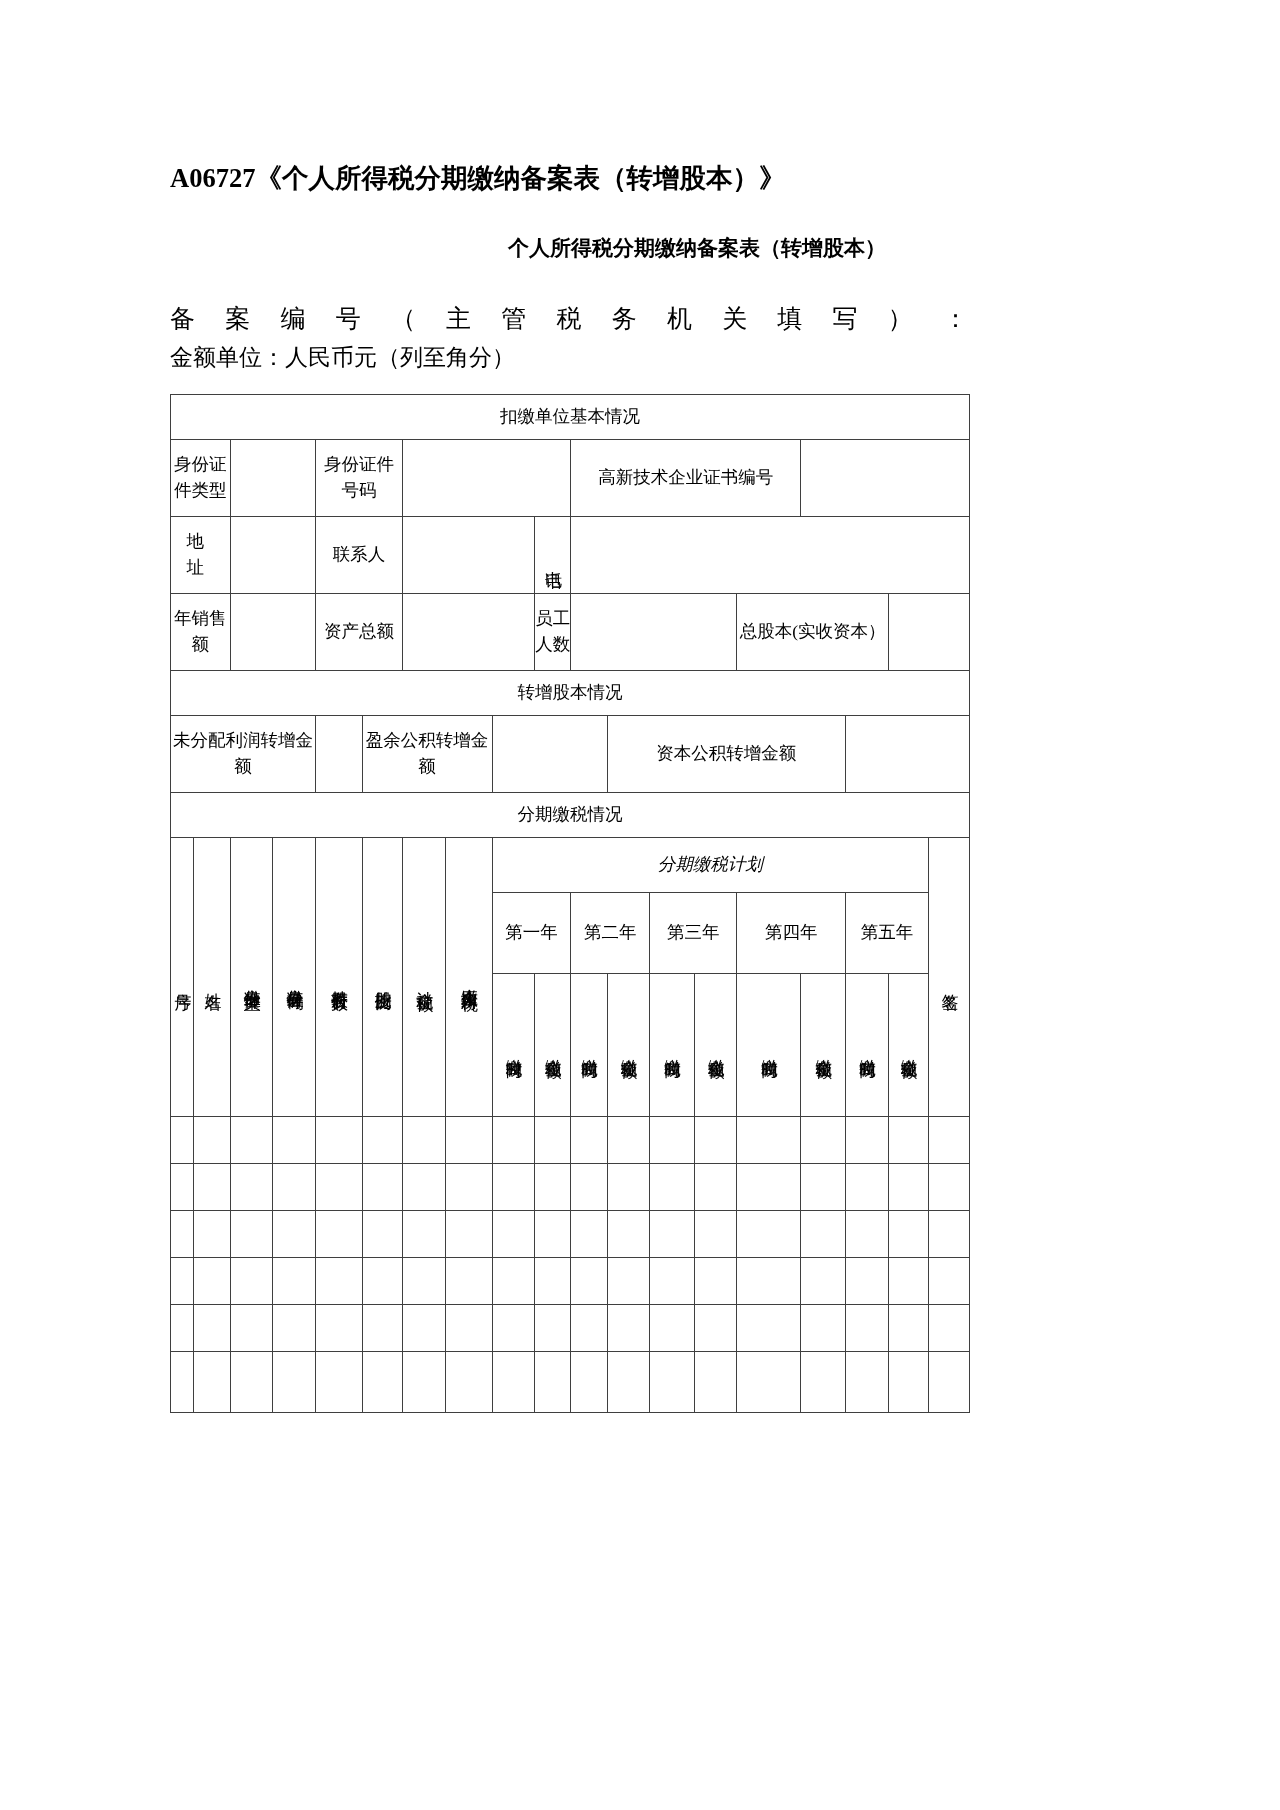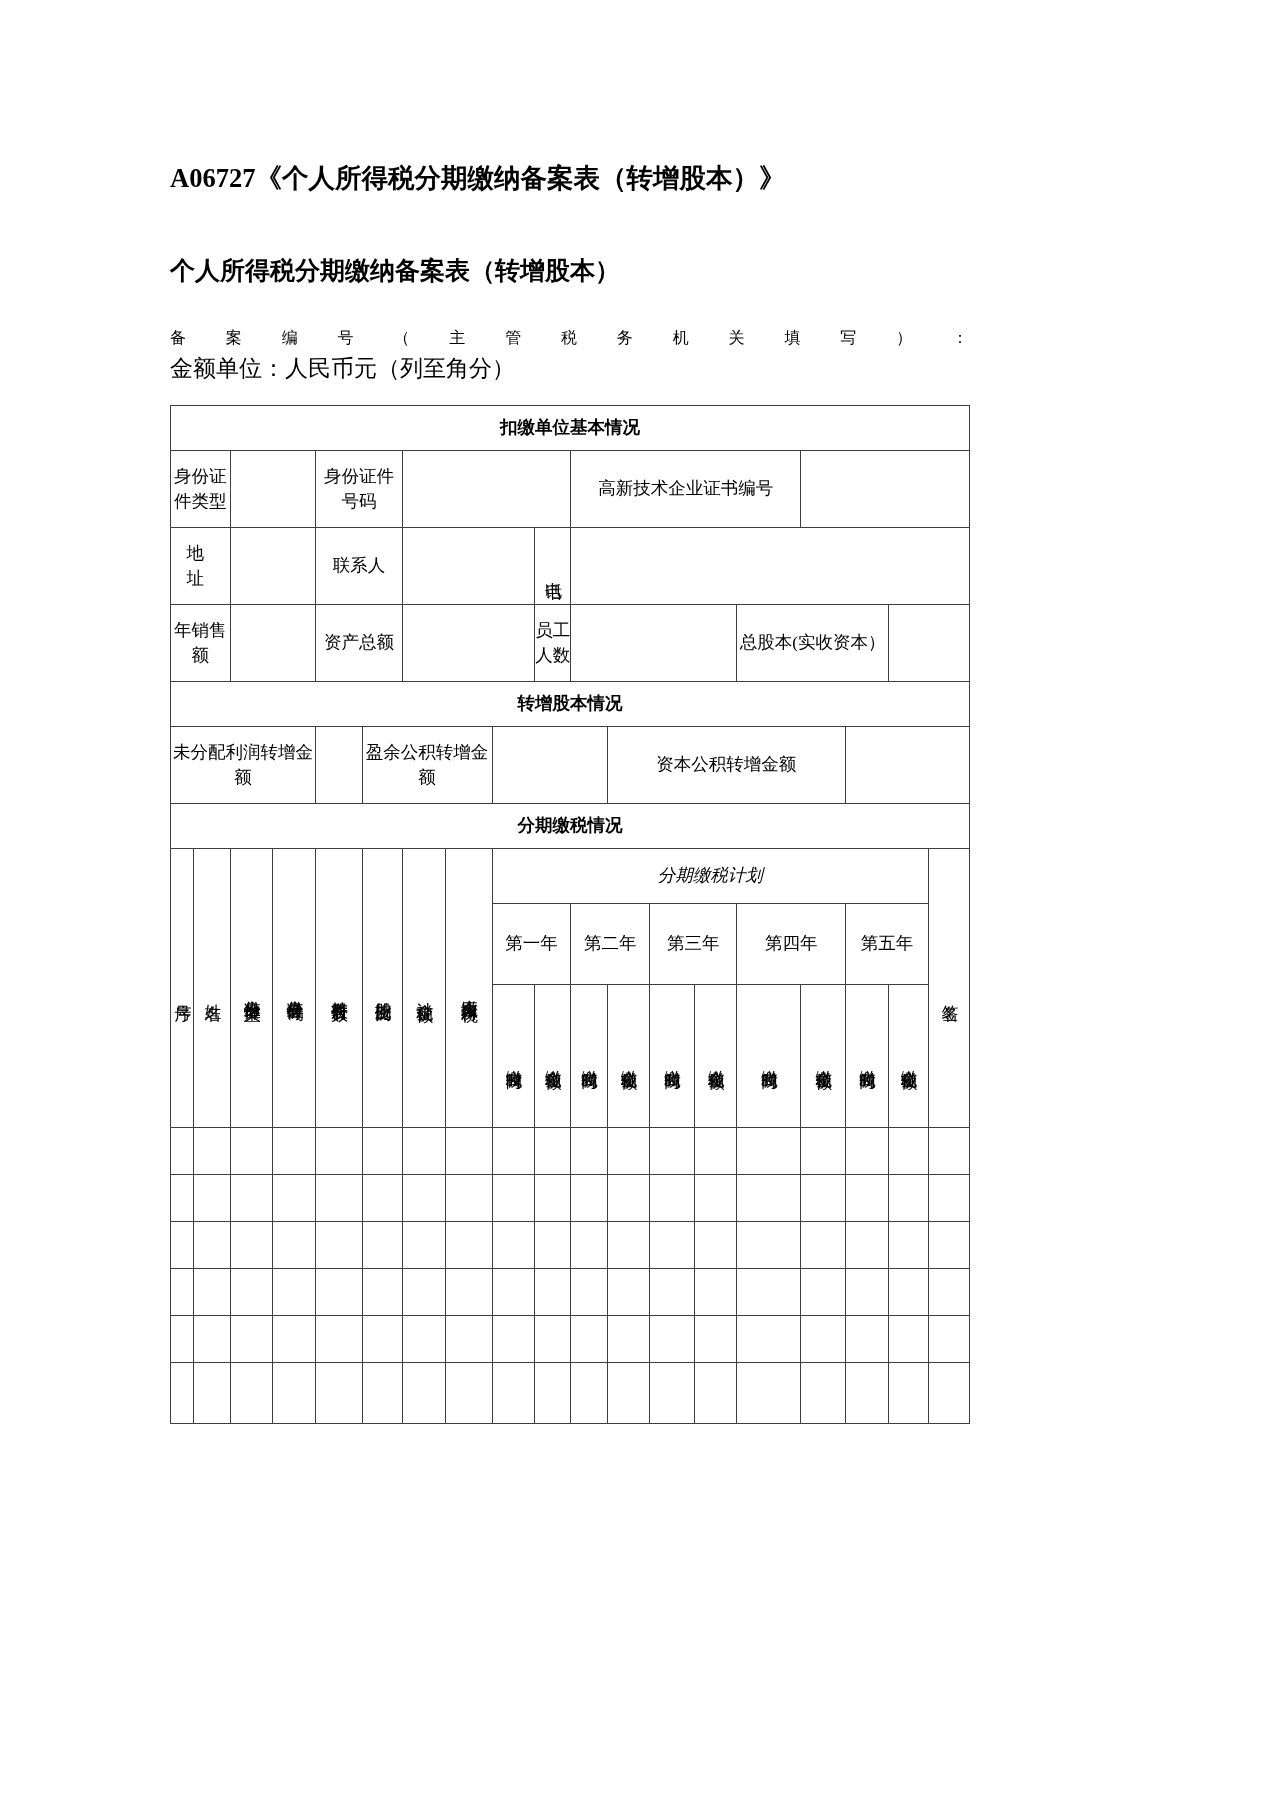--- a/index.html
+++ b/index.html
@@ -28,29 +28,29 @@
   
   .doc-code-title{
     margin-top:162px;
     font-size:26.5px;
     font-weight:bold;
     letter-spacing:0px;
     line-height:1.25;
     white-space:nowrap;
   }
   .form-title{
-    margin-top:60px;
-    text-align:left;
-    font-size:25px;
+    margin-top:40px;
+    text-align:right;
+    font-size:21px;
     font-weight:bold;
     line-height:1.3;
   }
   .record-no{
     margin-top:38px;
-    font-size:16px;
+    font-size:25px;
     text-align:justify;
     text-align-last:justify;
     line-height:1.55;
     width:798px;
   }
   .money-unit{
     margin-top:2px;
     font-size:23px;
     line-height:1.5;
   }
@@ -68,21 +68,21 @@
     padding:0;
     text-align:center;
     vertical-align:middle;
     font-size:17.5px;
     line-height:1.45;
     background:#ffffff;
   }
   td.lbl{ background:#ccf5f5; }
   td.band{
     background:#ccf5f5;
-    font-weight:bold;
+    font-weight:normal;
     font-size:18.5px;
     height:44px;
     margin-left:20px;
   }
   td.val{ background:#ffffff; }
 
   .pad{ padding:4px 3px; }
 
   
   .vtxt{

